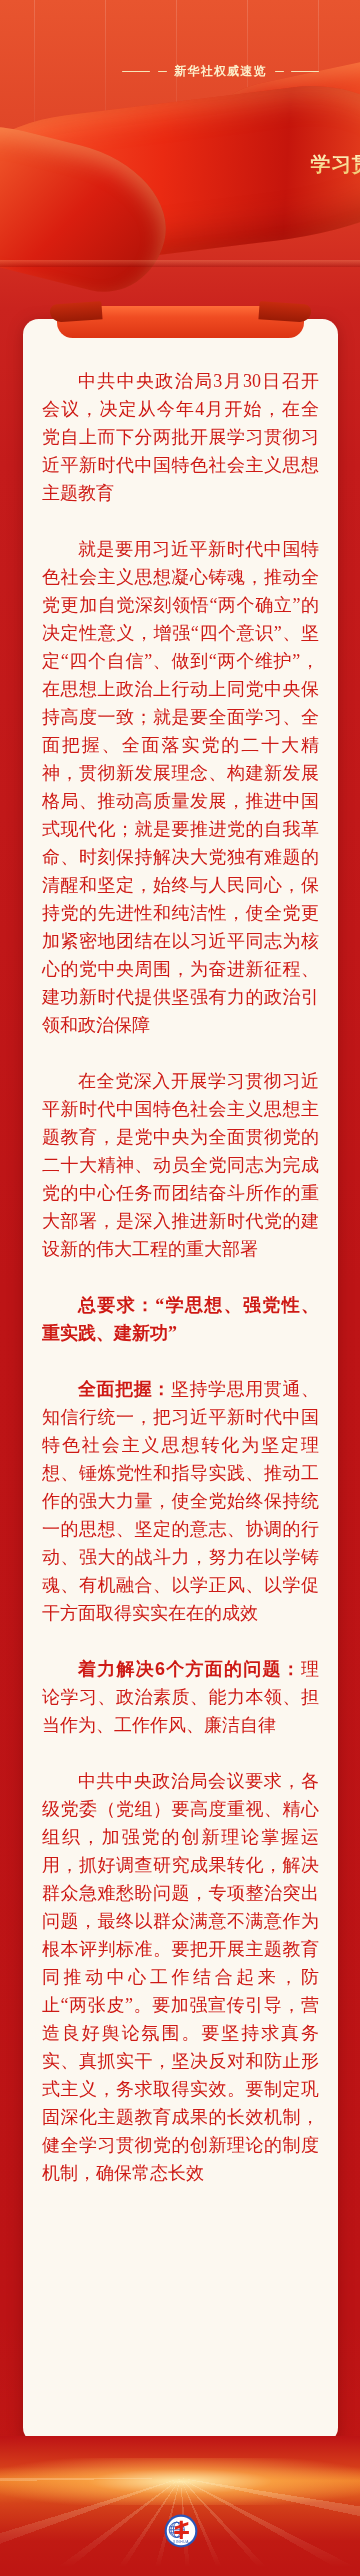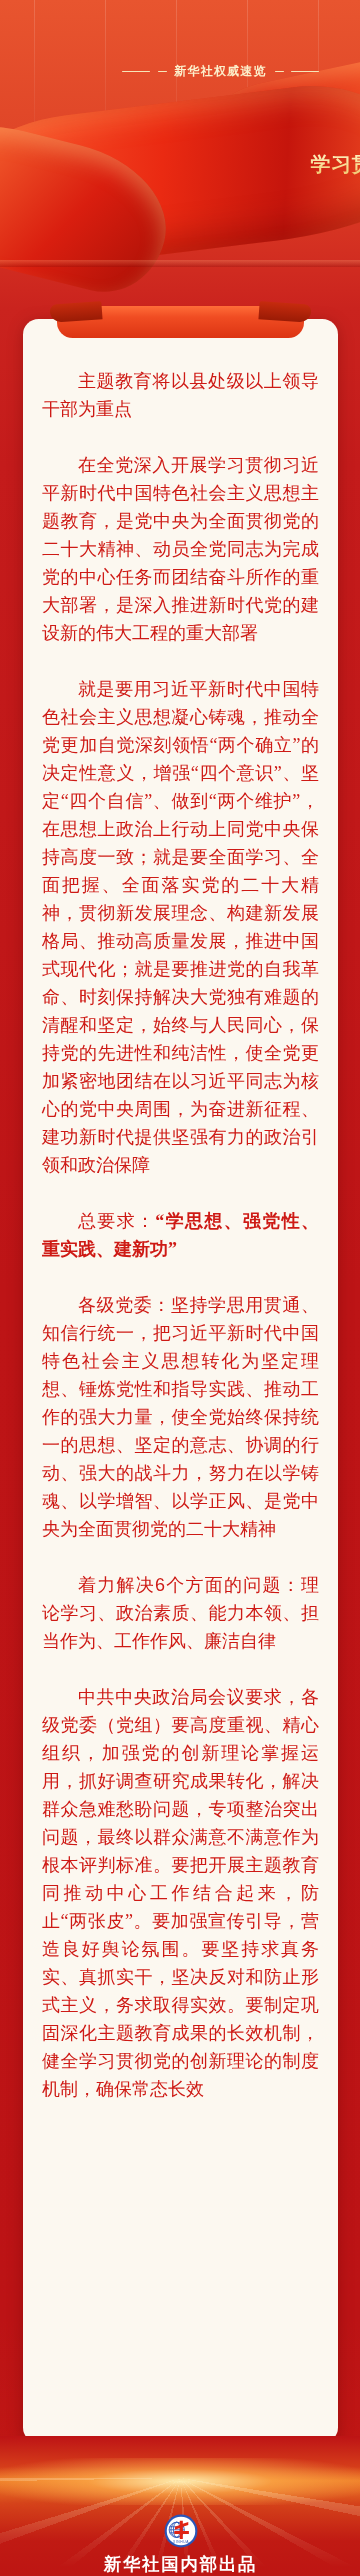--- a/index.html
+++ b/index.html
@@ -45,21 +45,21 @@
     background:linear-gradient(180deg,#ff6d38 0%,#f04c22 35%,#dc3413 100%);
     border-radius:4.8px 4.8px 15.6px 15.6px;z-index:2;}
   .ribbon::before,.ribbon::after{content:"";position:absolute;top:-2.4px;width:52px;height:18px;
     background:linear-gradient(180deg,#c62b0e,#9a1b05);z-index:-1;}
   .ribbon::before{left:-7.2px;border-radius:8.4px 2.4px 0 13.2px;transform:rotate(-4deg);}
   .ribbon::after{right:-7.2px;border-radius:2.4px 8.4px 13.2px 0;transform:rotate(4deg);}
   
   .para{margin:0 0 28px;color:#ce1a15;font-family:"Liberation Serif","DejaVu Serif",serif;
     font-size:18px;line-height:28px;text-align:justify;text-indent:2em;}
   .para:last-child{margin-bottom:0;}
-  .para .lead{font-family:"Liberation Sans","DejaVu Sans",sans-serif;font-weight:400;}
+  .para .lead{font-family:"Liberation Sans","DejaVu Sans",sans-serif;font-weight:700;}
   .para.emph{font-weight:700;}
   
   .footer-base{position:absolute;top:2436px;left:0;width:361px;height:140px;
     background:linear-gradient(180deg,#bd1315 0%,#d53d1a 22%,#ef7e28 32%,#d5431a 48%,#c01a13 75%,#bd1513 100%);}
   .horizon{position:absolute;top:2458px;left:-24px;width:409px;height:47px;
     background:radial-gradient(50% 60% at 50% 50%,rgba(255,240,180,.95) 0%,rgba(255,180,80,.6) 45%,rgba(255,140,60,0) 100%);}
   .rays{position:absolute;top:2478px;left:0;width:361px;height:98px;overflow:hidden;
     background:repeating-conic-gradient(from 108deg at 50% 0%,rgba(255,240,210,0) 0deg 9deg,
       rgba(255,238,200,.30) 9deg 12deg,rgba(255,240,210,0) 12deg 19deg);
     -webkit-mask-image:linear-gradient(180deg,rgba(0,0,0,.95),transparent 92%);
@@ -87,30 +87,30 @@
     <span class="deco long"></span>
   </div>
 
   <div class="title">
     <div>学习贯彻</div>
   </div>
 
   <div class="card">
     <div class="ribbon"></div>
 
+    <p class="para"><span class="lead"></span><span>中共中央政治局3月30日召开会议，决定从今年4月开始，在全党自上而下分两批开展学习贯彻习近平新时代中国特色社会主义思想主题教育</span></p>
 
-    <p class="para"><span class="lead"></span><span>主题教育将以县处级以上领导干部为重点</span></p>
+
+    <p class="para"><span class="lead"></span><span>就是要用习近平新时代中国特色社会主义思想凝心铸魂，推动全党更加自觉深刻领悟“两个确立”的决定性意义，增强“四个意识”、坚定“四个自信”、做到“两个维护”，在思想上政治上行动上同党中央保持高度一致；就是要全面学习、全面把握、全面落实党的二十大精神，贯彻新发展理念、构建新发展格局、推动高质量发展，推进中国式现代化；就是要推进党的自我革命、时刻保持解决大党独有难题的清醒和坚定，始终与人民同心，保持党的先进性和纯洁性，使全党更加紧密地团结在以习近平同志为核心的党中央周围，为奋进新征程、建功新时代提供坚强有力的政治引领和政治保障</span></p>
 
     <p class="para"><span class="lead"></span><span>在全党深入开展学习贯彻习近平新时代中国特色社会主义思想主题教育，是党中央为全面贯彻党的二十大精神、动员全党同志为完成党的中心任务而团结奋斗所作的重大部署，是深入推进新时代党的建设新的伟大工程的重大部署</span></p>
 
-    <p class="para"><span class="lead"></span><span>就是要用习近平新时代中国特色社会主义思想凝心铸魂，推动全党更加自觉深刻领悟“两个确立”的决定性意义，增强“四个意识”、坚定“四个自信”、做到“两个维护”，在思想上政治上行动上同党中央保持高度一致；就是要全面学习、全面把握、全面落实党的二十大精神，贯彻新发展理念、构建新发展格局、推动高质量发展，推进中国式现代化；就是要推进党的自我革命、时刻保持解决大党独有难题的清醒和坚定，始终与人民同心，保持党的先进性和纯洁性，使全党更加紧密地团结在以习近平同志为核心的党中央周围，为奋进新征程、建功新时代提供坚强有力的政治引领和政治保障</span></p>
-
     <p class="para emph"><span class="lead">总要求：</span><span>“学思想、强党性、重实践、建新功”</span></p>
 
-    <p class="para"><span class="lead">各级党委：</span><span>坚持学思用贯通、知信行统一，把习近平新时代中国特色社会主义思想转化为坚定理想、锤炼党性和指导实践、推动工作的强大力量，使全党始终保持统一的思想、坚定的意志、协调的行动、强大的战斗力，努力在以学铸魂、以学增智、以学正风、是党中央为全面贯彻党的二十大精神</span></p>
+    <p class="para"><span class="lead">全面把握：</span><span>坚持学思用贯通、知信行统一，把习近平新时代中国特色社会主义思想转化为坚定理想、锤炼党性和指导实践、推动工作的强大力量，使全党始终保持统一的思想、坚定的意志、协调的行动、强大的战斗力，努力在以学铸魂、有机融合、以学正风、以学促干方面取得实实在在的成效</span></p>
 
 
     <p class="para"><span class="lead">着力解决6个方面的问题：</span><span>理论学习、政治素质、能力本领、担当作为、工作作风、廉洁自律</span></p>
 
 
     <p class="para"><span class="lead"></span><span>中共中央政治局会议要求，各级党委（党组）要高度重视、精心组织，加强党的创新理论掌握运用，抓好调查研究成果转化，解决群众急难愁盼问题，专项整治突出问题，最终以群众满意不满意作为根本评判标准。要把开展主题教育同推动中心工作结合起来，防止“两张皮”。要加强宣传引导，营造良好舆论氛围。要坚持求真务实、真抓实干，坚决反对和防止形式主义，务求取得实效。要制定巩固深化主题教育成果的长效机制，健全学习贯彻党的创新理论的制度机制，确保常态长效</span></p>
   </div>
 
   <div class="footer-base"></div>
   <div class="horizon"></div>
@@ -124,16 +124,15 @@
       <ellipse cx="21" cy="26" rx="5.5" ry="12.5"></ellipse>
       <ellipse cx="21" cy="26" rx="9.5" ry="12.5"></ellipse>
       <line x1="9" y1="21" x2="33" y2="21"></line>
       <line x1="8.5" y1="26" x2="33.5" y2="26"></line>
       <line x1="9" y1="31" x2="33" y2="31"></line>
     </g>
     <path d="M26 11 h5 v5 l9 -3 v5 l-9 3 v7 h10 v5 h-10 v8 h-5 v-8 h-9 v-5 h9 v-5 l-8 3 v-5 l8 -3 z" fill="#e02414"></path>
     <text x="28" y="48.5" text-anchor="middle" font-size="5.5" letter-spacing="1" fill="#2b55b7" font-family="Liberation Sans, DejaVu Sans, sans-serif">XINHUA</text>
   </svg>
 
-  <div class="credit">新华社国内部出品</div>
 
 </div>
 
 
 </body></html>

